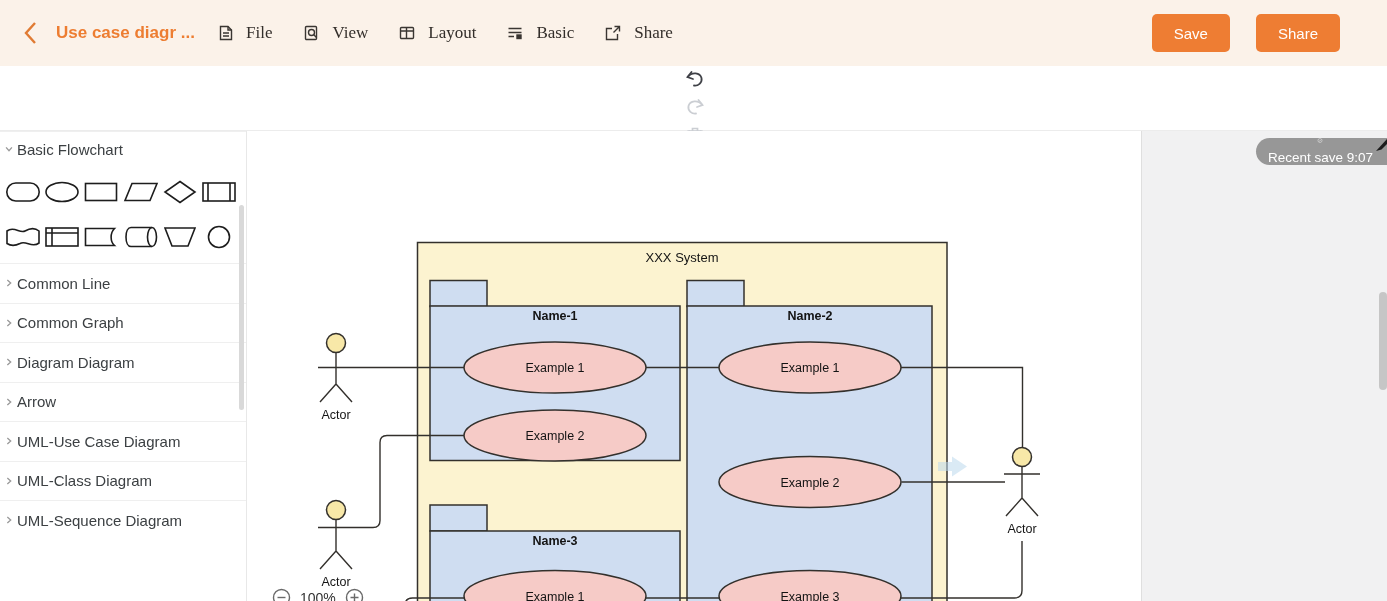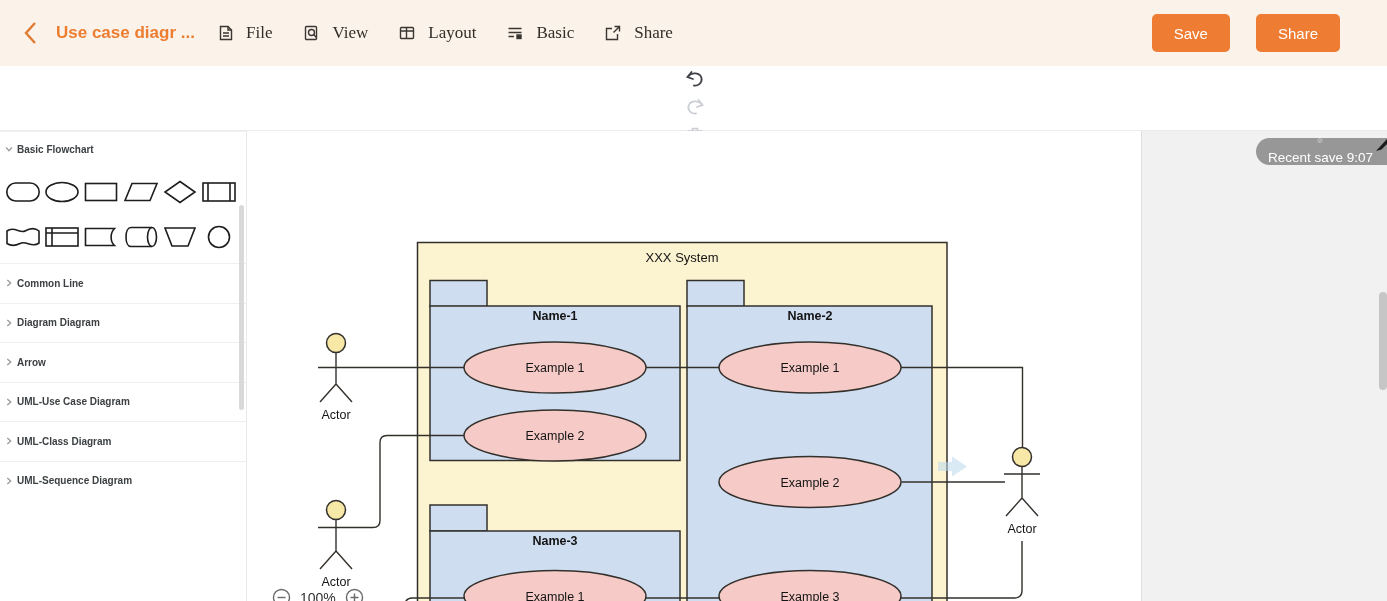--- a/index.html
+++ b/index.html
@@ -36,21 +36,21 @@
            border-right:1px solid #e8e8e8;box-sizing:border-box;overflow:hidden;}
   .search-wrap{position:relative;margin:20px 14px 19px 8px;}
   .search-wrap input{width:100%;height:35px;box-sizing:border-box;border:1px solid #e7e7e7;border-radius:18px;
                      padding:0 38px 0 15px;font-size:15px;color:#666;outline:none;font-family:"Liberation Sans",sans-serif;}
   .search-wrap input::placeholder{color:#b9b9b9;}
   .search-icon{position:absolute;right:13px;top:9px;}
   .section-row{height:39.5px;border-top:1px solid #efefef;display:flex;align-items:center;
                padding-left:3px;cursor:pointer;box-sizing:border-box;}
   .section-row.first{height:35px;}
   .caret{width:12px;height:12px;display:flex;align-items:center;justify-content:center;margin-right:2px;}
-  .section-label{font-size:10px;color:#3c4043;font-weight:bold;}
+  .section-label{font-size:15px;color:#3c4043;}
   .shape-grid{display:grid;grid-template-columns:repeat(6,1fr);padding:8px 7px 8px 3px;row-gap:8px;height:97px;box-sizing:border-box;}
   .shape-cell{display:flex;align-items:center;justify-content:center;cursor:grab;}
   .shape-cell svg{stroke:#1d1d1d;fill:none;stroke-width:1.6;}
   .sb-scroll{position:absolute;right:2px;top:74px;width:5px;height:205px;background:#d9d9d9;border-radius:3px;}
 
   
   .canvas{position:absolute;left:247px;top:131px;right:0;bottom:0;overflow:hidden;background:#fff;}
   .offpage{position:absolute;left:894px;top:0;right:0;bottom:0;background:#f1f1f2;border-left:1px solid #dfdfdf;}
   .diagram-svg{position:absolute;left:0;top:0;}
   .save-badge{position:absolute;right:0;top:7px;height:27px;display:flex;align-items:center;gap:7px;
@@ -345,20 +345,28 @@
           </svg>
         </span>
       <span class="section-label">Common Line</span>
     </div>
     <div class="section-row">
       <span class="caret">
           <svg width="10" height="10" viewBox="0 0 12 12" fill="none" stroke="#9a9a9a" stroke-width="1.6">
             <path d="M4 2.5 L8 6 L4 9.5"></path>
           </svg>
         </span>
+      <span class="section-label">Common Graph</span>
+    </div>
+    <div class="section-row">
+      <span class="caret">
+          <svg width="10" height="10" viewBox="0 0 12 12" fill="none" stroke="#9a9a9a" stroke-width="1.6">
+            <path d="M4 2.5 L8 6 L4 9.5"></path>
+          </svg>
+        </span>
       <span class="section-label">Diagram Diagram</span>
     </div>
     <div class="section-row">
       <span class="caret">
           <svg width="10" height="10" viewBox="0 0 12 12" fill="none" stroke="#9a9a9a" stroke-width="1.6">
             <path d="M4 2.5 L8 6 L4 9.5"></path>
           </svg>
         </span>
       <span class="section-label">Arrow</span>
     </div>

